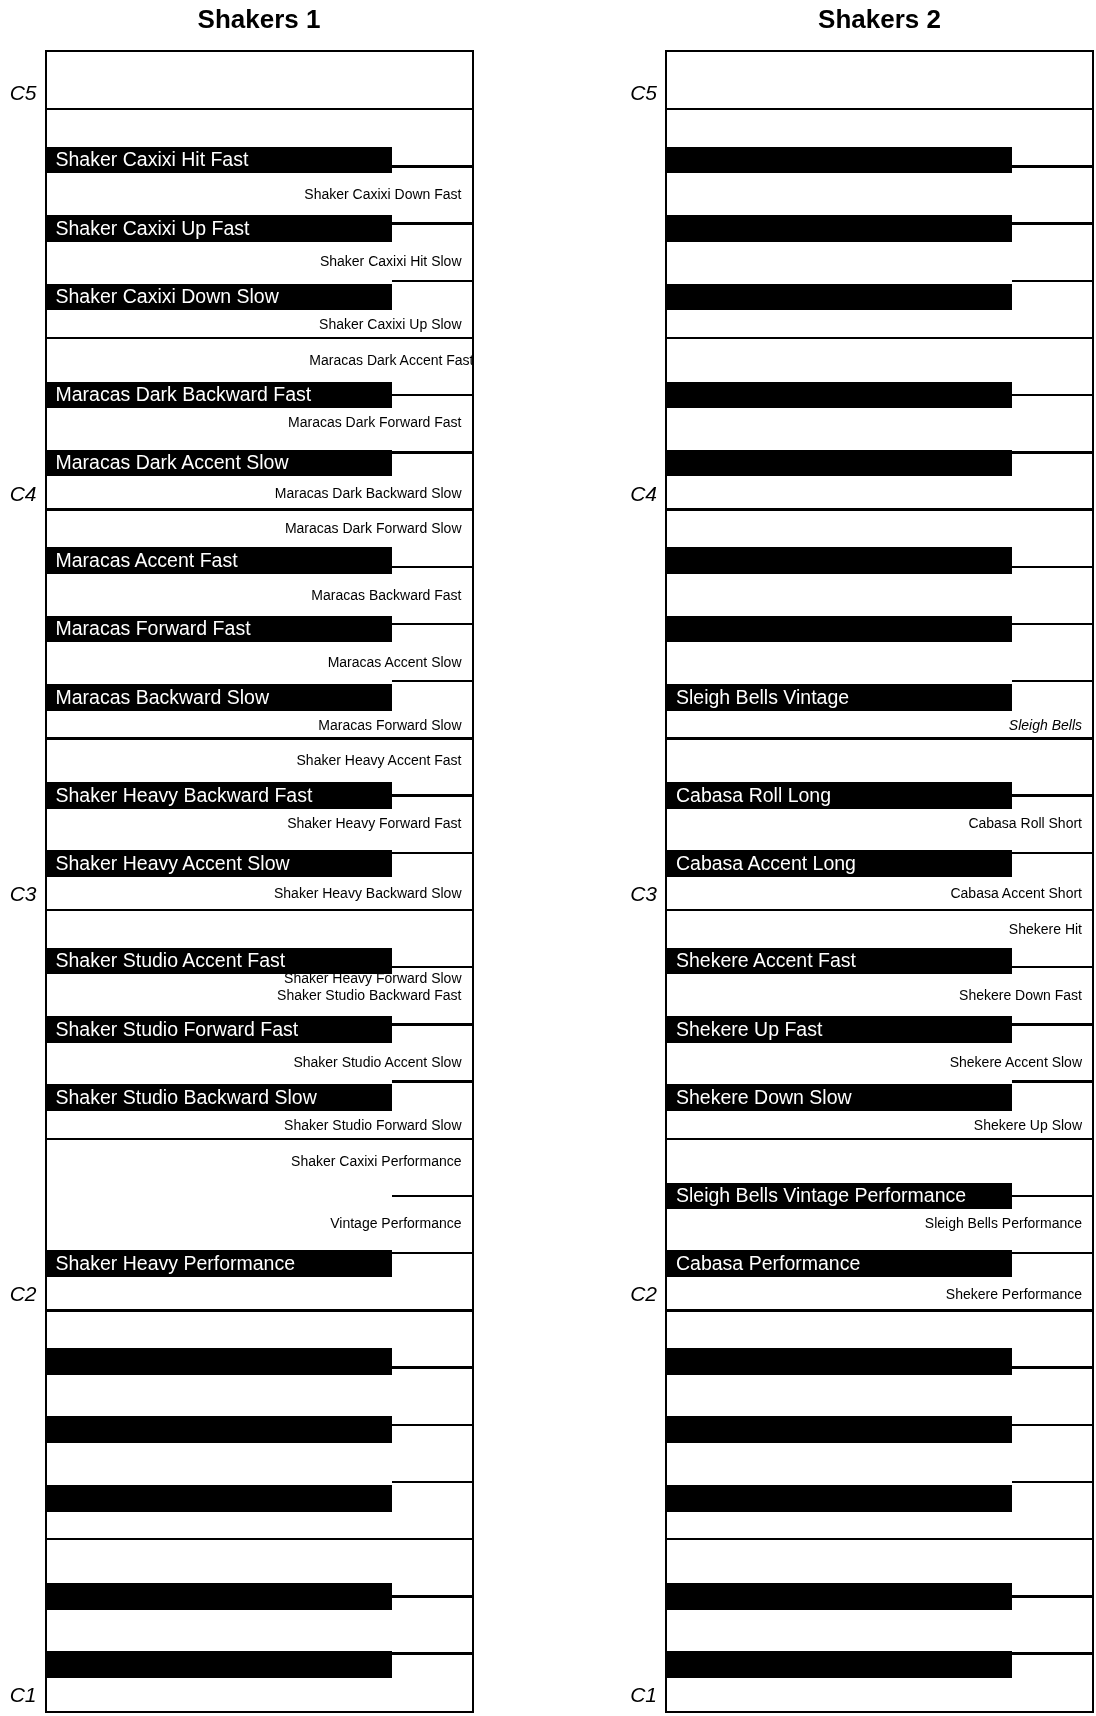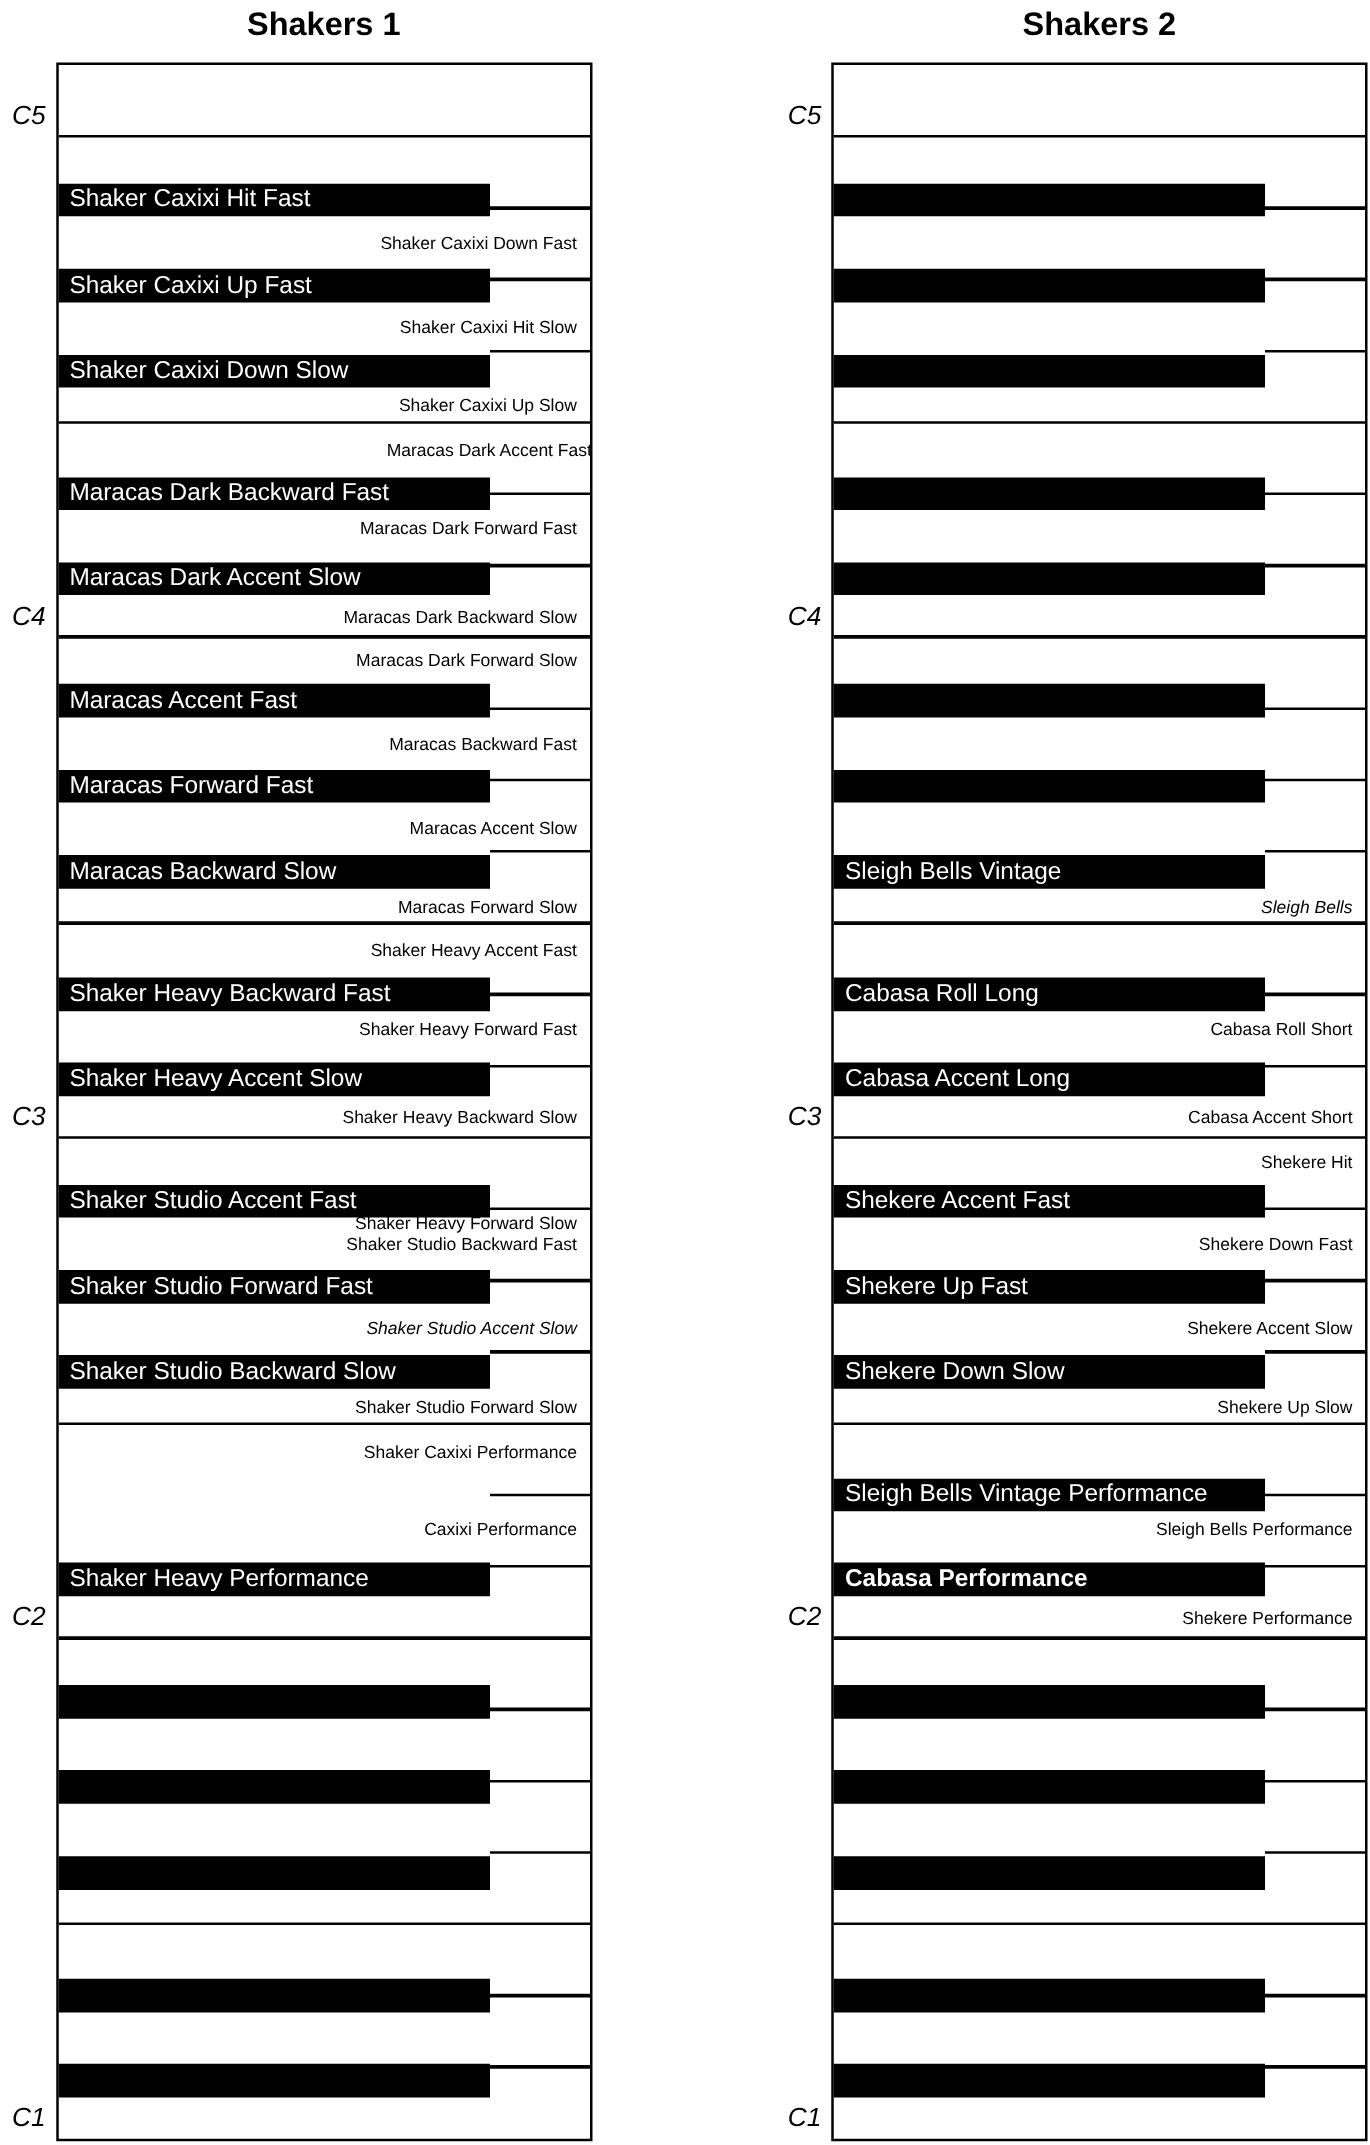--- a/index.html
+++ b/index.html
@@ -131,33 +131,33 @@
       <div class="black-key" style="top: 895.58px; width: 345px; height: 26.7124px;">
         <span class="black-key-label">Shaker Studio Accent Fast</span>
       </div>
       <div class="white-key" style="top: 915.2px; height: 57.2px;">
         <div class="white-key-label" style="top: 16.9708px;">Shaker Studio Backward Fast</div>
       </div>
       <div class="black-key" style="top: 964.049px; width: 345px; height: 26.7124px;">
         <span class="black-key-label">Shaker Studio Forward Fast</span>
       </div>
       <div class="white-key" style="top: 972.4px; height: 57.2px;">
-        <div class="white-key-label" style="top: 26.7806px; font-style: italic;">Shaker Studio Accent Slow</div>
+        <div class="white-key-label" style="top: 26.7806px;">Shaker Studio Accent Slow</div>
       </div>
       <div class="black-key" style="top: 1032.46px; width: 345px; height: 26.7124px;">
         <span class="black-key-label">Shaker Studio Backward Slow</span>
       </div>
       <div class="white-key" style="top: 1029.6px; height: 57.2px;">
         <div class="white-key-label" style="top: 32.3862px;">Shaker Studio Forward Slow</div>
       </div>
       <div class="white-key" style="top: 1086.8px; height: 57.2px;">
         <div class="white-key-label" style="top: 10.8504px;">Shaker Caxixi Performance</div>
       </div>
       <div class="white-key" style="top: 1144px; height: 57.2px;">
-        <div class="white-key-label" style="top: 16.2272px;">Caxixi Performance</div>
+        <div class="white-key-label" style="top: 16.2272px;">Vintage Performance</div>
       </div>
       <div class="black-key" style="top: 1198.45px; width: 345px; height: 26.7124px;">
         <span class="black-key-label">Shaker Heavy Performance</span>
       </div>
       <div class="white-key" style="top: 1258.4px; height: 57.2px;"></div>
       <div class="black-key" style="top: 1295.98px; width: 345px; height: 26.7124px;"></div>
       <div class="white-key" style="top: 1315.6px; height: 57.2px;"></div>
       <div class="black-key" style="top: 1364.45px; width: 345px; height: 26.7124px;"></div>
       <div class="white-key" style="top: 1372.8px; height: 57.2px;"></div>
       <div class="black-key" style="top: 1432.86px; width: 345px; height: 26.7124px;"></div>
@@ -260,21 +260,21 @@
       <div class="white-key" style="top: 1029.6px; height: 57.2px;">
         <div class="white-key-label" style="top: 32.3862px;">Shekere Up Slow</div>
       </div>
       <div class="white-key" style="top: 1086.8px; height: 57.2px;"></div>
       <div class="black-key" style="top: 1130.5px; width: 345px; height: 26.7124px;">
         <span class="black-key-label">Sleigh Bells Vintage Performance</span>
       </div>
       <div class="white-key" style="top: 1144px; height: 57.2px;">
         <div class="white-key-label" style="top: 16.2272px;">Sleigh Bells Performance</div>
       </div>
-      <div class="black-key" style="top: 1198.45px; width: 345px; height: 26.7124px; font-weight: bold;">
+      <div class="black-key" style="top: 1198.45px; width: 345px; height: 26.7124px;">
         <span class="black-key-label">Cabasa Performance</span>
       </div>
       <div class="white-key" style="top: 1201.2px; height: 57.2px;">
         <div class="white-key-label" style="top: 29.5834px;">Shekere Performance</div>
       </div>
       <div class="white-key" style="top: 1258.4px; height: 57.2px;"></div>
       <div class="black-key" style="top: 1295.98px; width: 345px; height: 26.7124px;"></div>
       <div class="white-key" style="top: 1315.6px; height: 57.2px;"></div>
       <div class="black-key" style="top: 1364.45px; width: 345px; height: 26.7124px;"></div>
       <div class="white-key" style="top: 1372.8px; height: 57.2px;"></div>

